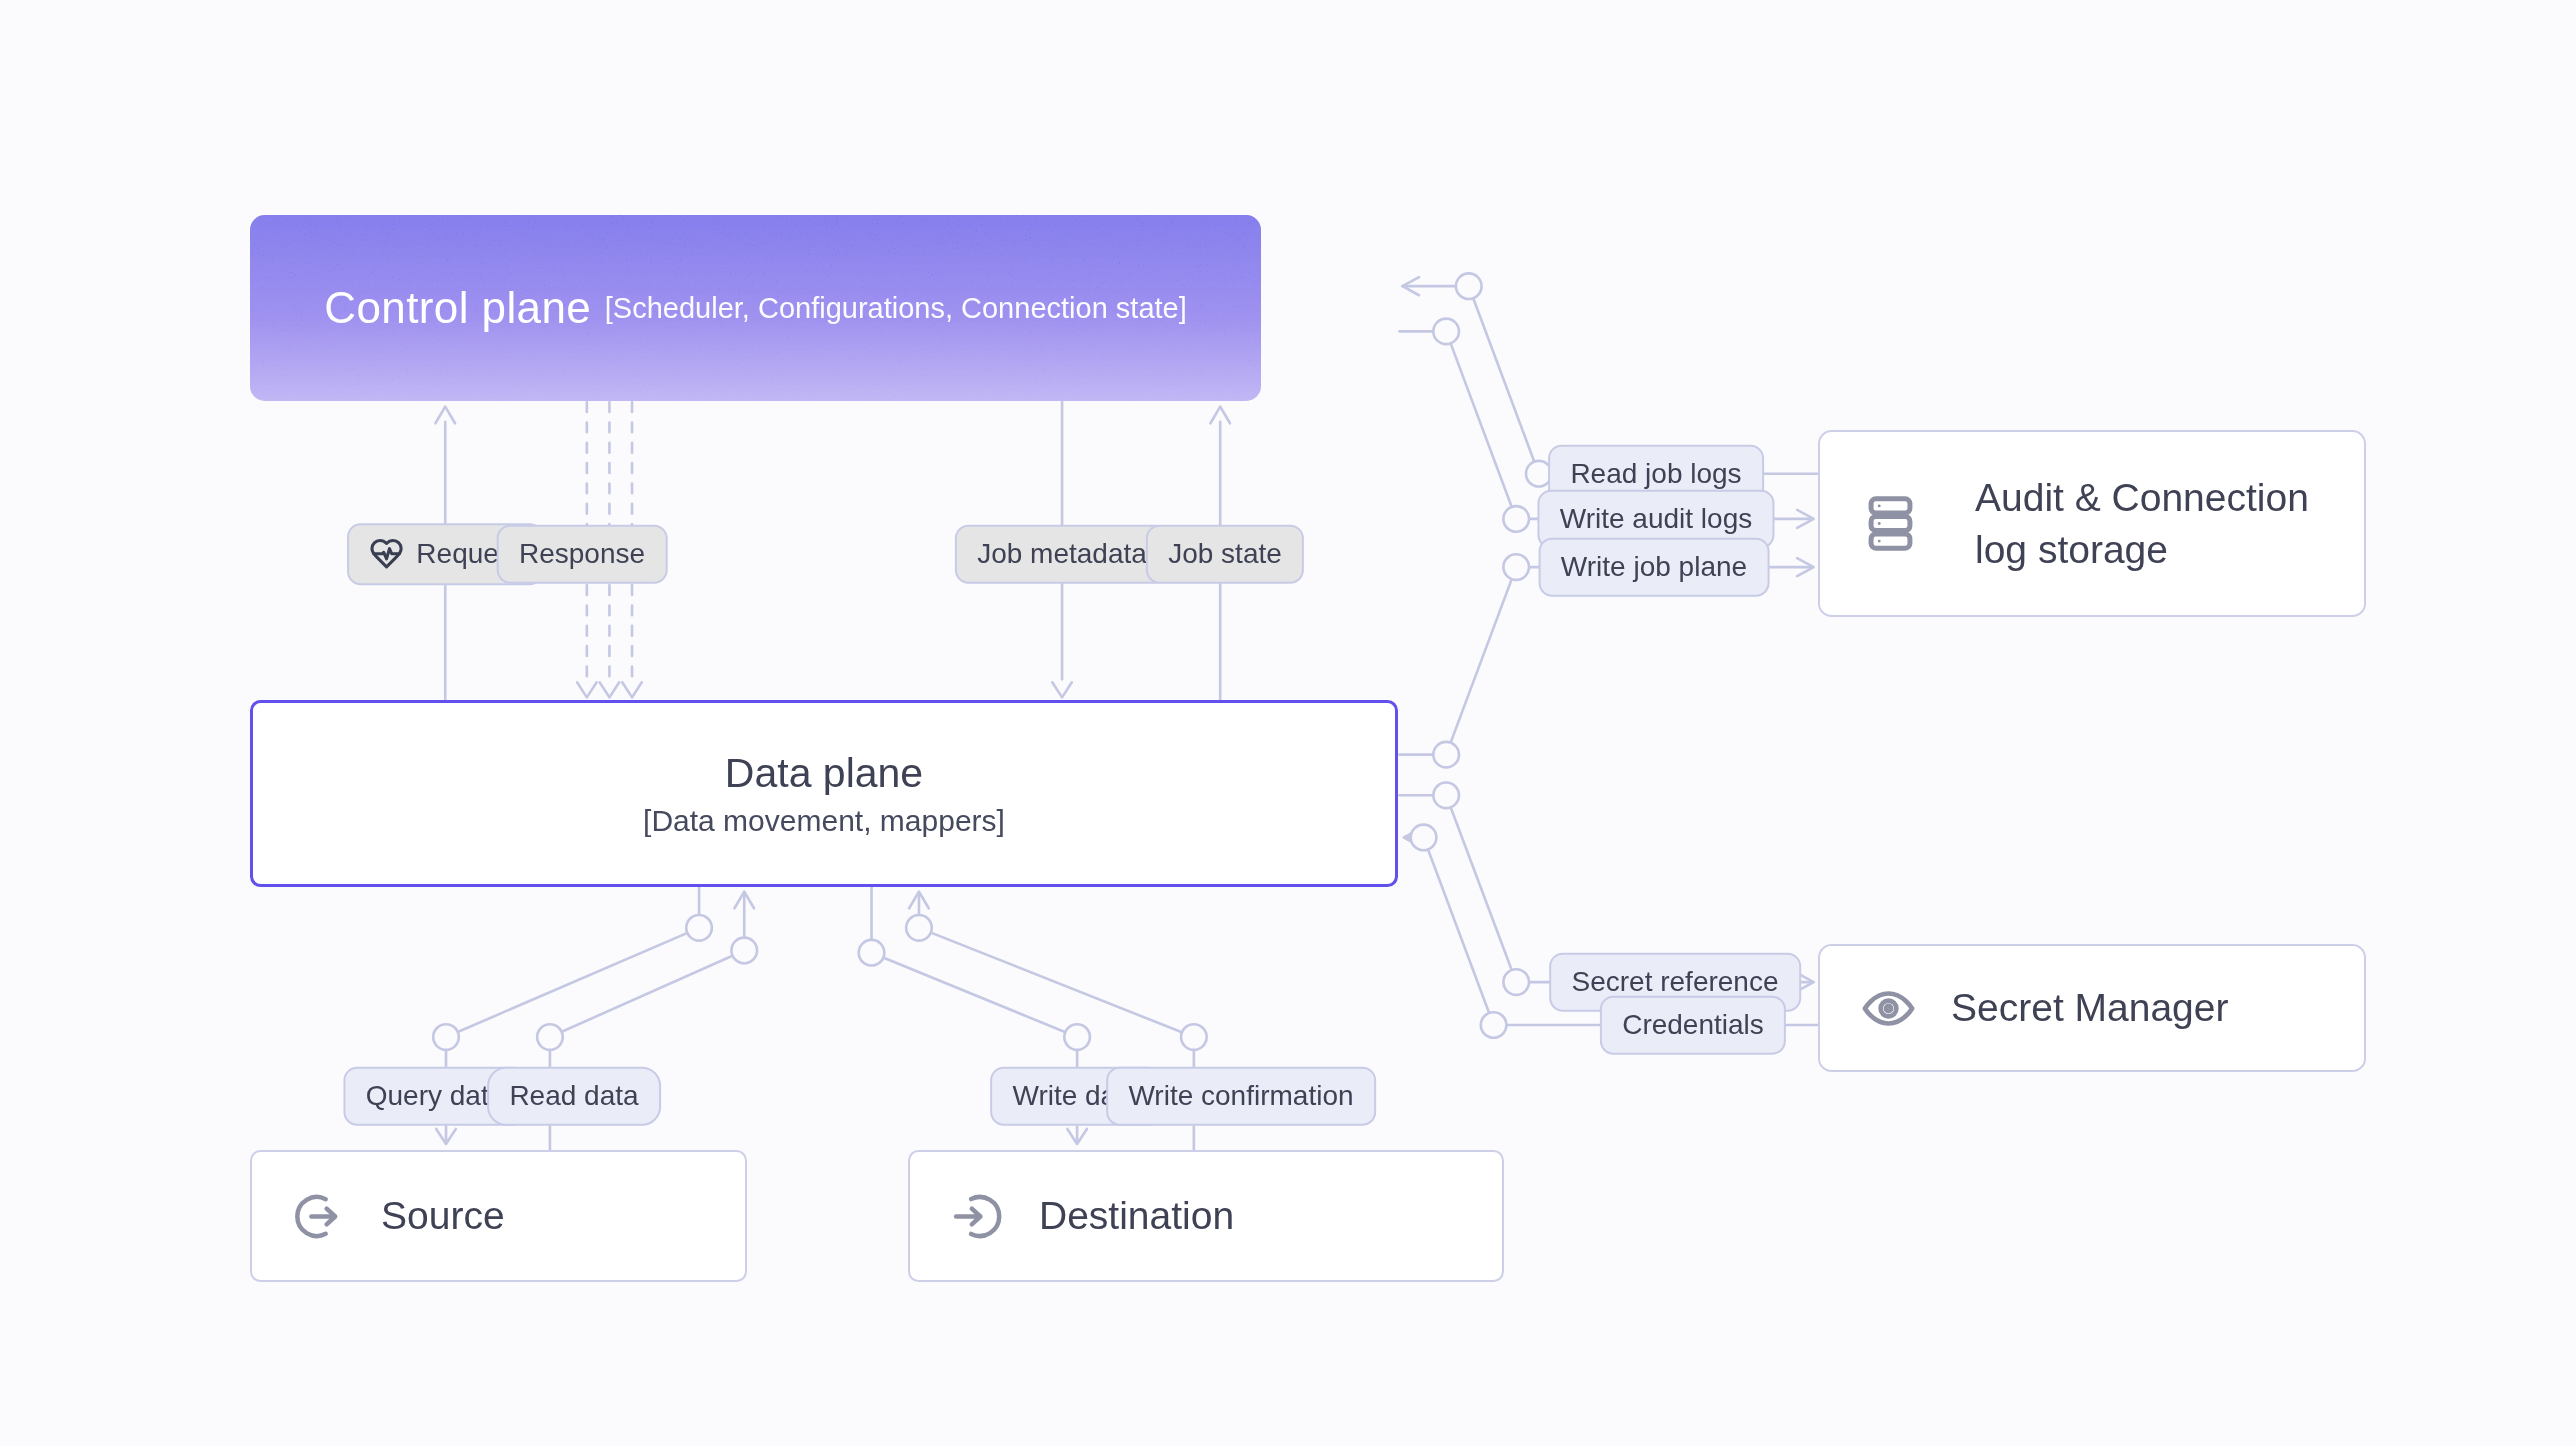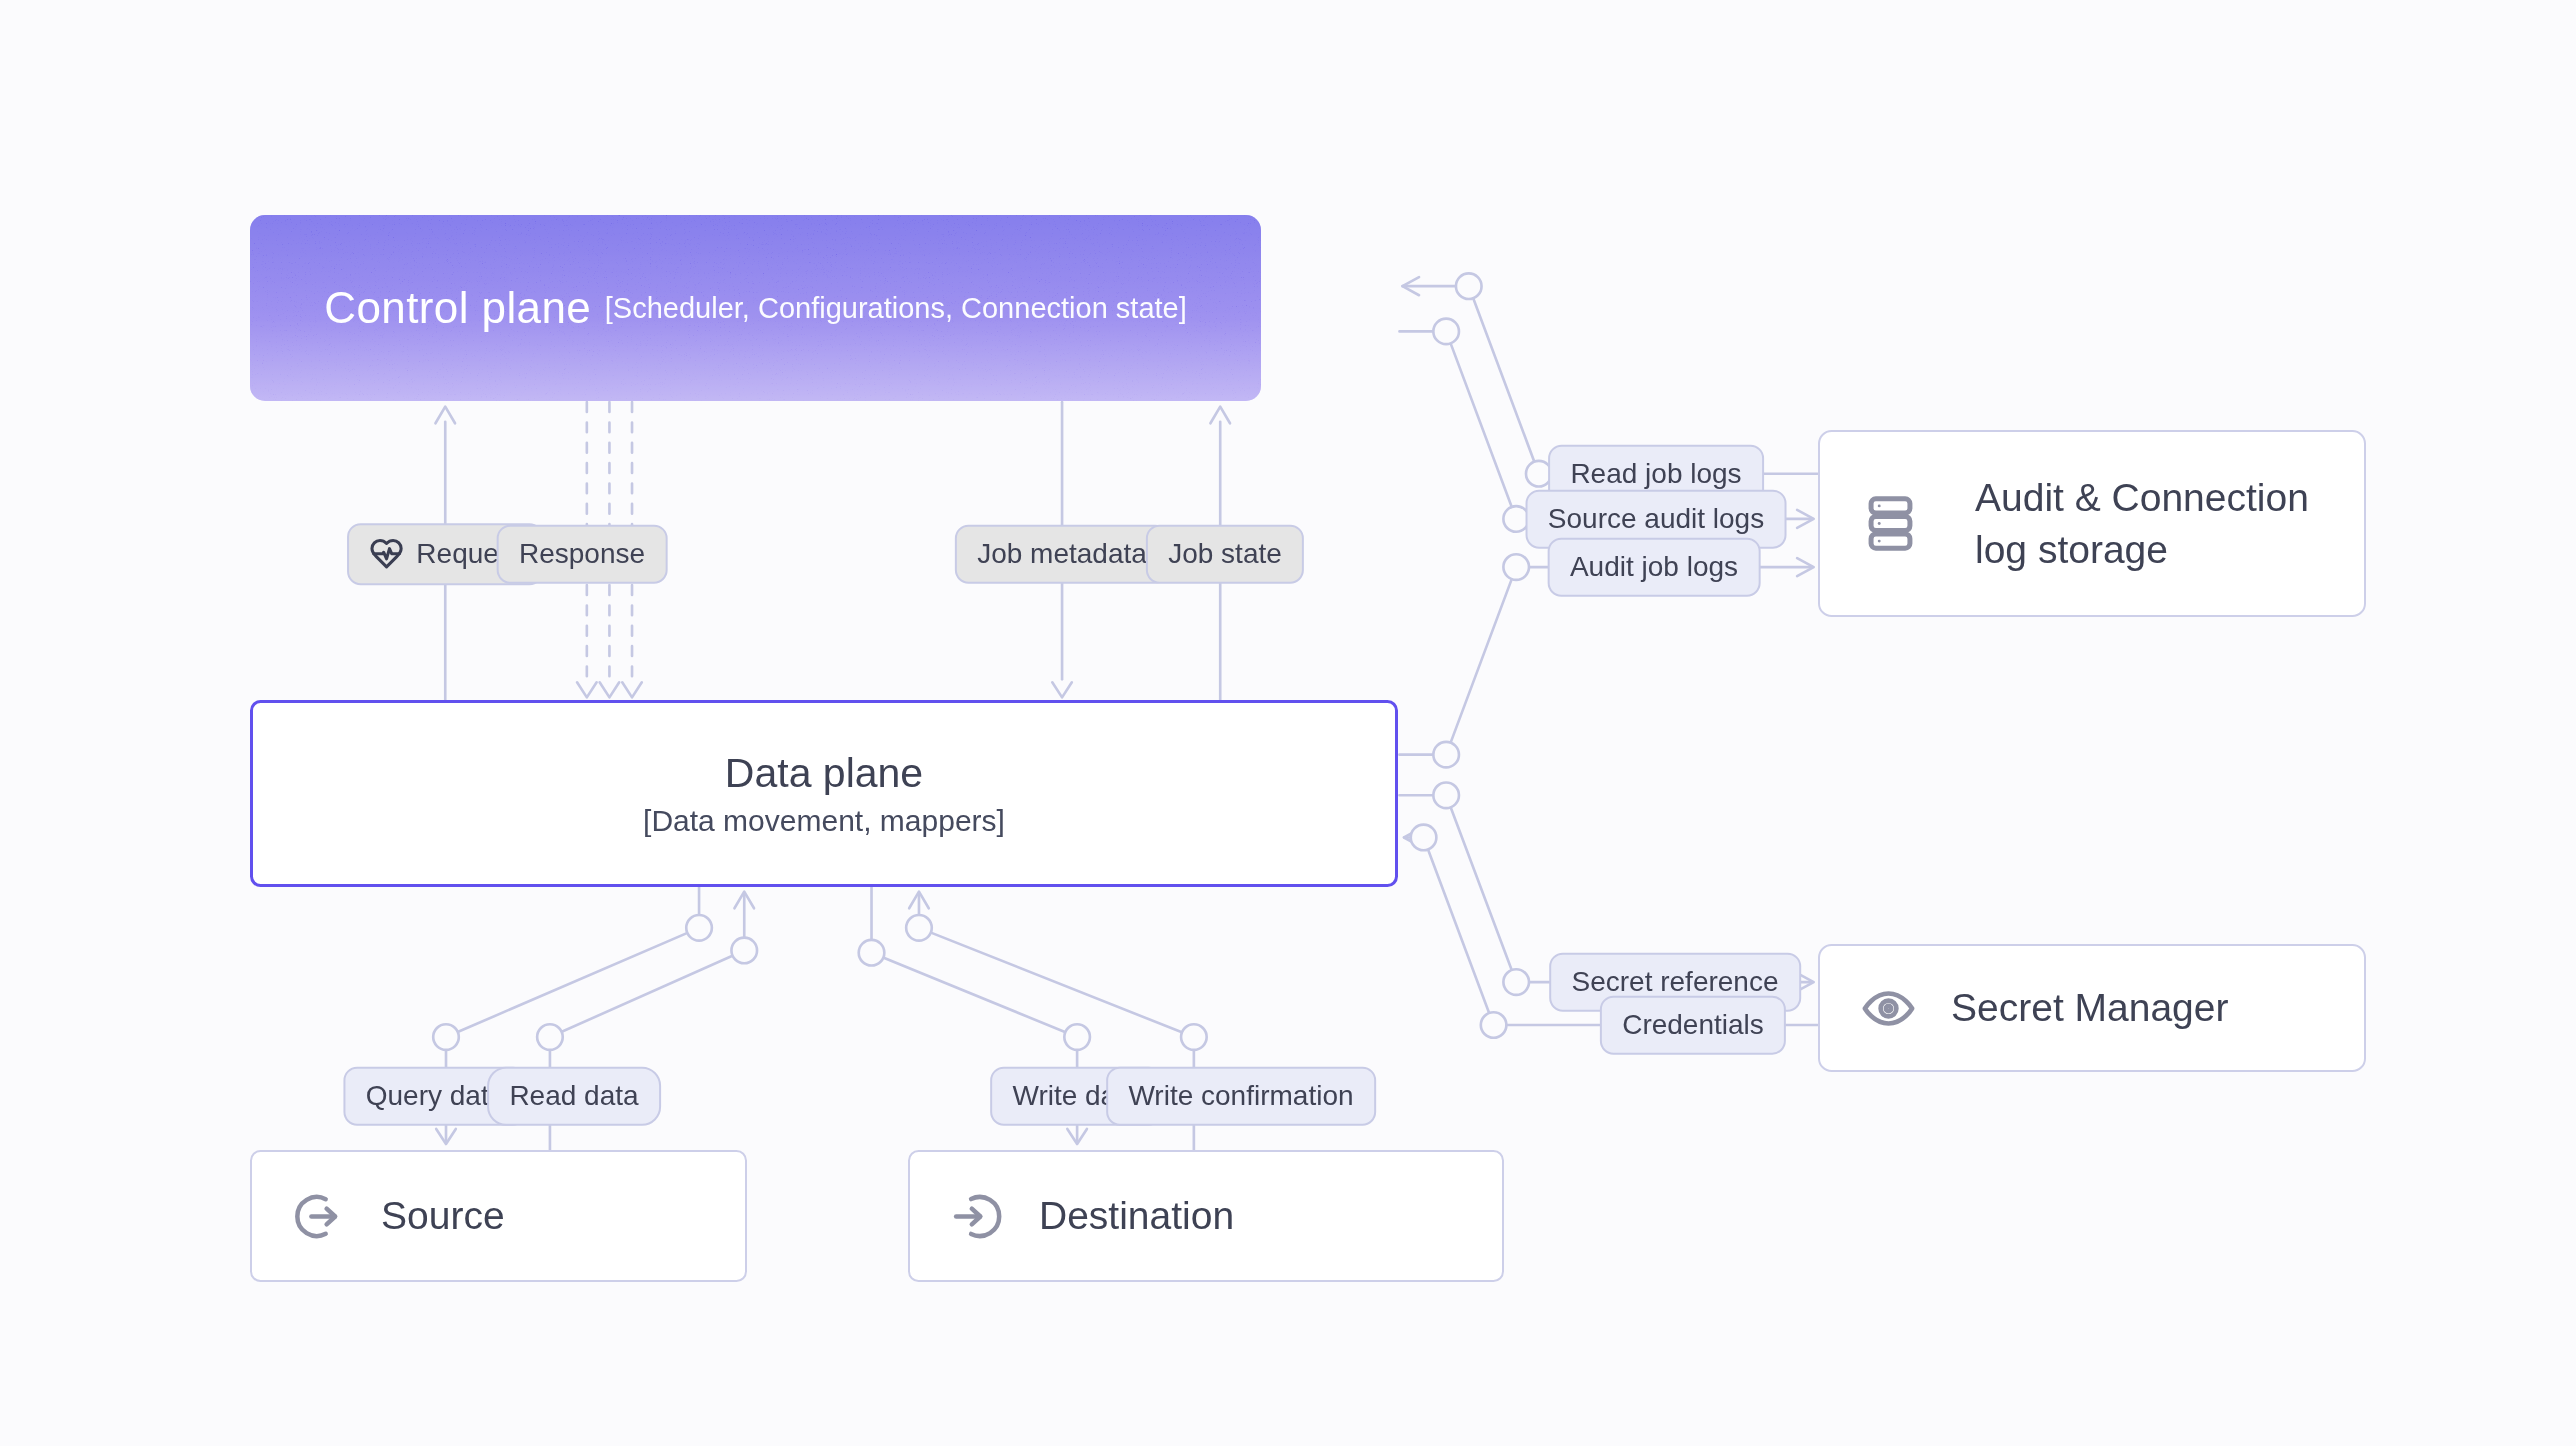--- a/index.html
+++ b/index.html
@@ -238,25 +238,25 @@
 
   <div class="pill white" style="left:1225px;top:554px;">
     <span>Job state</span>
   </div>
 
   <div class="pill lav" style="left:1656px;top:474px;">
     <span>Read job logs</span>
   </div>
 
   <div class="pill lav" style="left:1656px;top:519px;">
-    <span>Source audit logs</span>
+    <span>Write audit logs</span>
   </div>
 
   <div class="pill lav" style="left:1654px;top:567px;">
-    <span>Audit job logs</span>
+    <span>Write job plane</span>
   </div>
 
   <div class="pill lav" style="left:1675px;top:982px;">
     <span>Secret reference</span>
   </div>
 
   <div class="pill lav" style="left:1693px;top:1025px;">
     <span>Credentials</span>
   </div>
 

